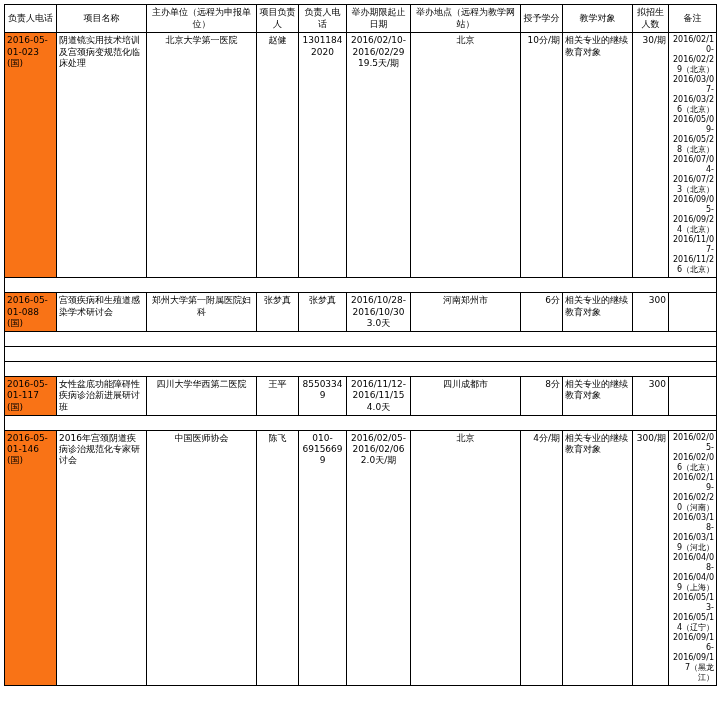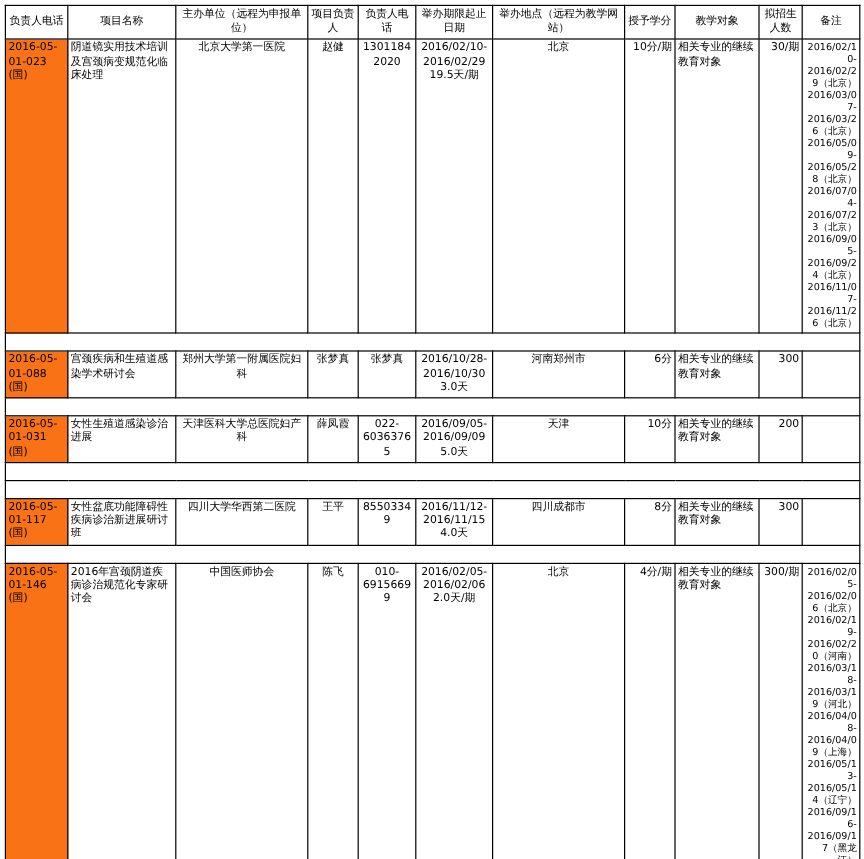--- a/index.html
+++ b/index.html
@@ -141,33 +141,20 @@
         <td class="ctr">2016/10/28-2016/10/30 3.0天</td>
         <td class="ctr">河南郑州市</td>
         <td class="credits">6分</td>
         <td class="lft">相关专业的继续教育对象</td>
         <td class="quota">300</td>
         <td class="remark"></td>
       </tr>
       <tr class="spacer-row">
         <td colspan="11"></td>
       </tr>
-      <tr>
-        <td class="code">2016-05-01-031 (国)</td>
-        <td class="name">女性生殖道感染诊治进展</td>
-        <td class="ctr">天津医科大学总医院妇产科</td>
-        <td class="ctr">薛凤霞</td>
-        <td class="ctr">022-60363765</td>
-        <td class="ctr">2016/09/05-2016/09/09 5.0天</td>
-        <td class="ctr">天津</td>
-        <td class="credits">10分</td>
-        <td class="lft">相关专业的继续教育对象</td>
-        <td class="quota">200</td>
-        <td class="remark"></td>
-      </tr>
       <tr class="spacer-row">
         <td colspan="11"></td>
       </tr>
       <tr class="spacer-row">
         <td colspan="11"></td>
       </tr>
       <tr>
         <td class="code">2016-05-01-117 (国)</td>
         <td class="name">女性盆底功能障碍性疾病诊治新进展研讨班</td>
         <td class="ctr">四川大学华西第二医院</td>

